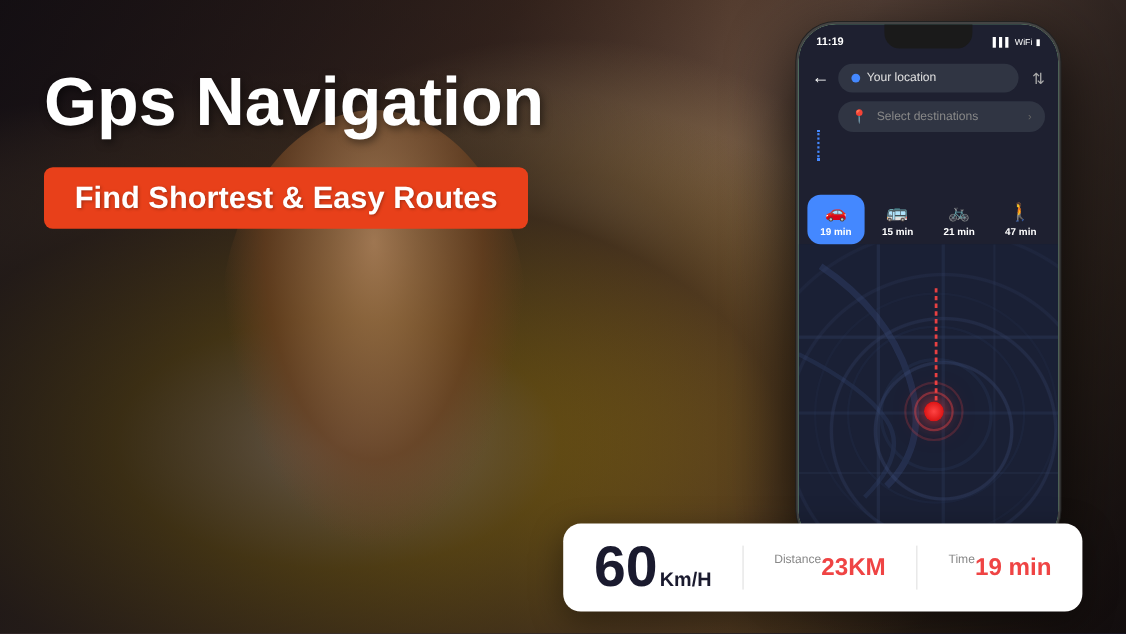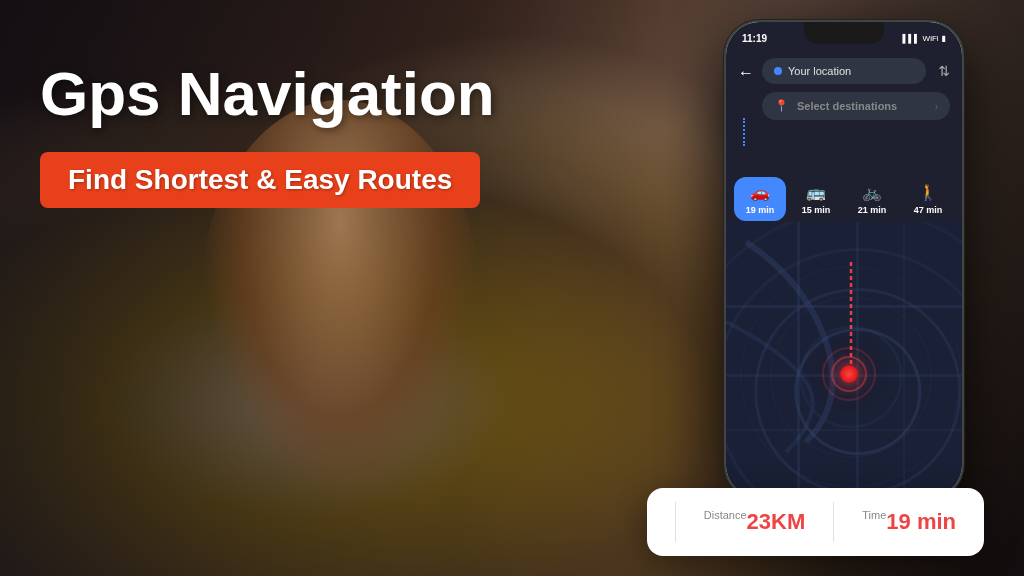--- a/index.html
+++ b/index.html
@@ -269,21 +269,20 @@
 
     .dest-pin {
       color: #ff4444;
       font-size: 12px;
       margin-right: 4px;
     }
 
     .dest-text {
       font-size: 11px;
       color: #888;
-      font-weight: bold;
     }
 
     .dest-arrow {
       color: #666;
       font-size: 10px;
     }
 
     
     .transport-tabs {
       position: absolute;
@@ -495,20 +494,24 @@
           <div style="position:absolute;width:36px;height:36px;border:2px solid rgba(255,68,68,0.4);border-radius:50%;top:50%;left:50%;transform:translate(-50%,-50%)"></div>
           <div style="position:absolute;width:54px;height:54px;border:2px solid rgba(255,68,68,0.2);border-radius:50%;top:50%;left:50%;transform:translate(-50%,-50%)"></div>
         </div>
       </div>
 
     </div>
   </div>
 </div>
 
 <div class="stats-bar">
+  <div class="speed-display">
+    <span class="speed-number">60</span>
+    <span class="speed-unit">Km/H</span>
+  </div>
   <div class="stats-divider"></div>
   <div class="stat-item">
     <span class="stat-label">Distance</span>
     <span class="stat-value">23KM</span>
   </div>
   <div class="stats-divider"></div>
   <div class="stat-item">
     <span class="stat-label">Time</span>
     <span class="stat-value">19 min</span>
   </div>

